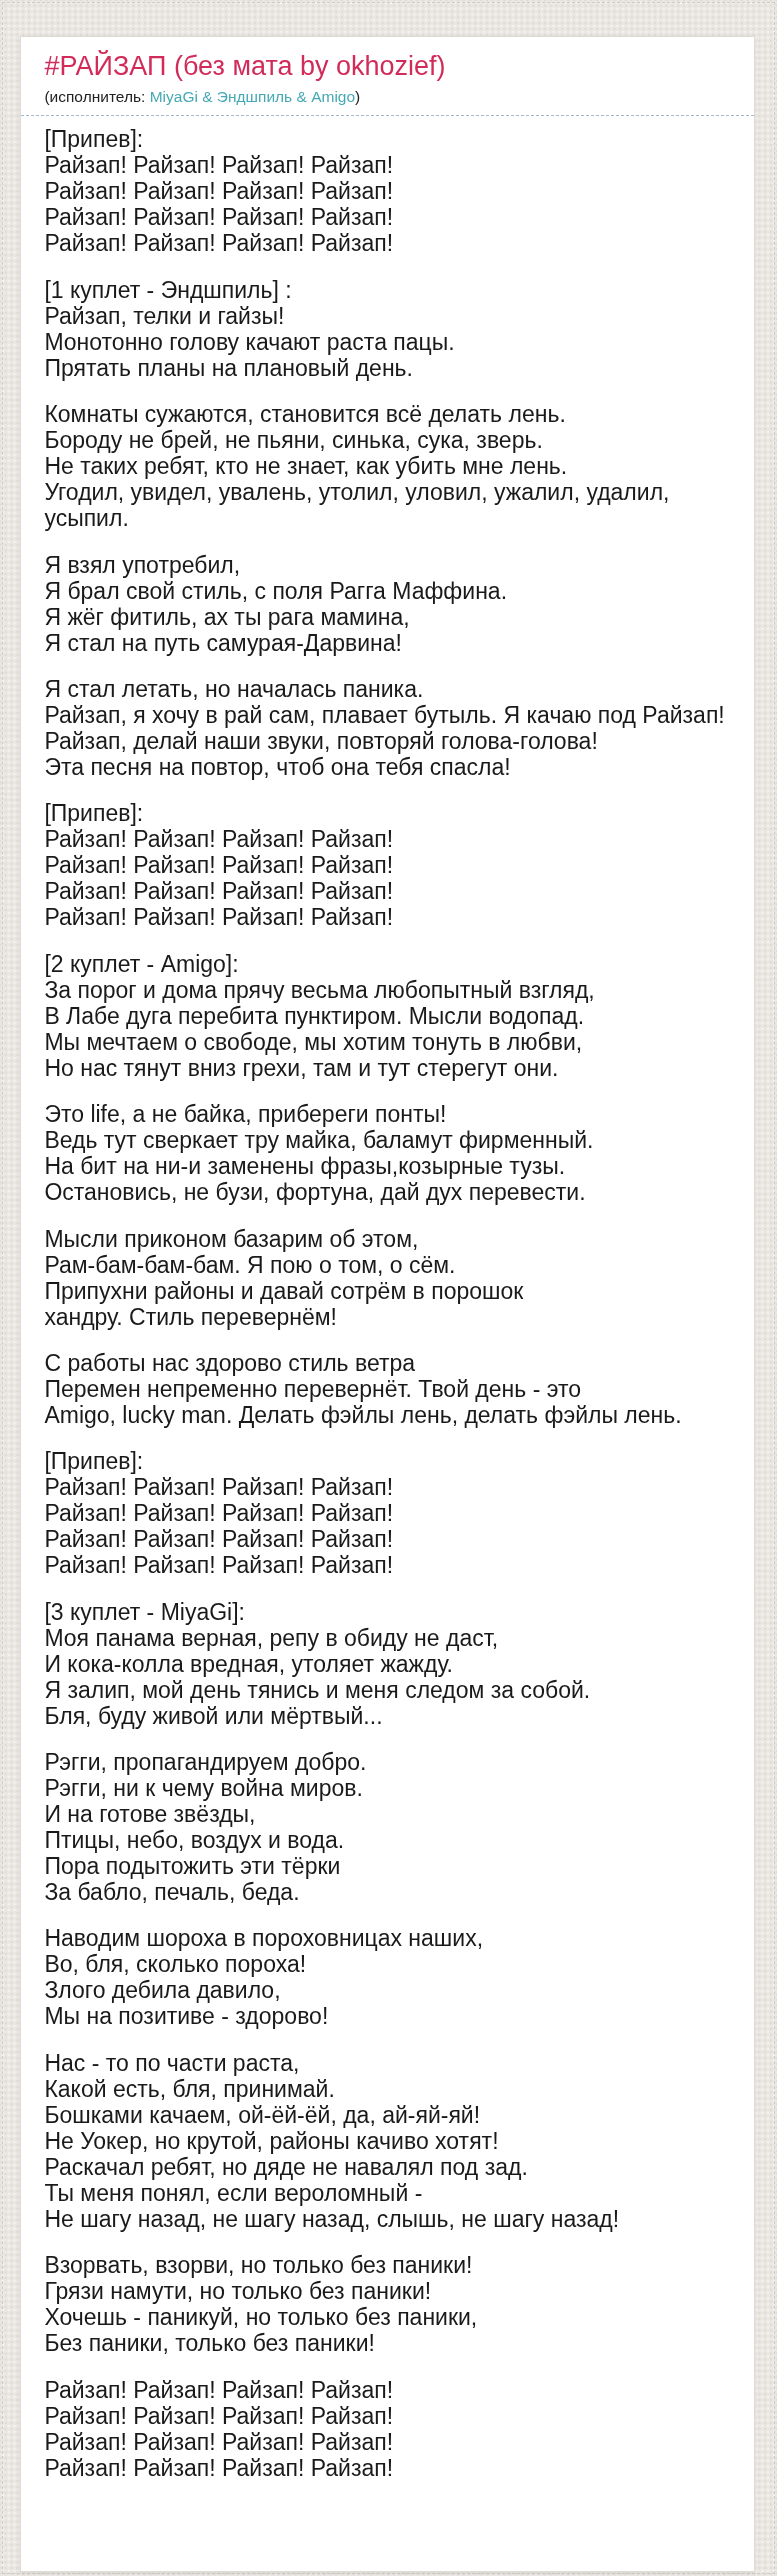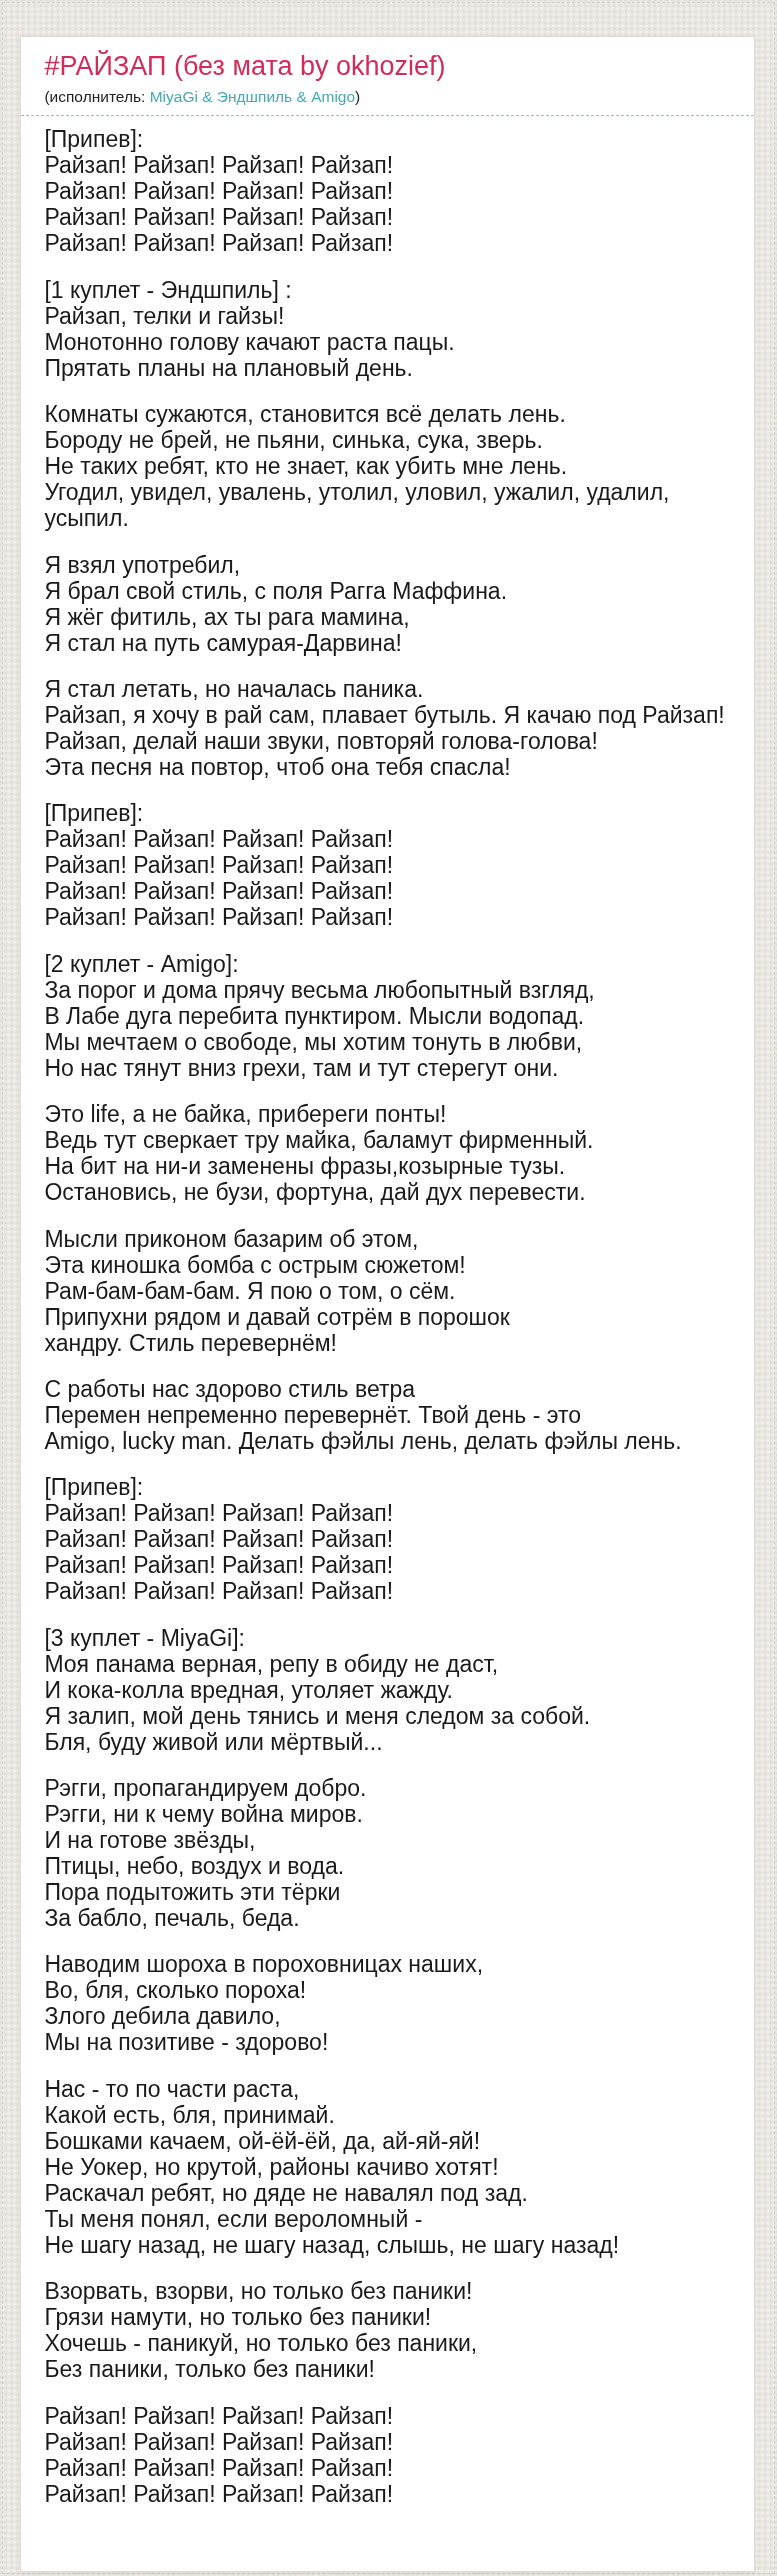--- a/index.html
+++ b/index.html
@@ -134,23 +134,22 @@
         <div class="line">Но нас тянут вниз грехи, там и тут стерегут они.</div>
       </div>
       <div class="stanza">
         <div class="line">Это life, а не байка, прибереги понты!</div>
         <div class="line">Ведь тут сверкает тру майка, баламут фирменный.</div>
         <div class="line">На бит на ни-и заменены фразы,козырные тузы.</div>
         <div class="line">Остановись, не бузи, фортуна, дай дух перевести.</div>
       </div>
       <div class="stanza">
         <div class="line">Мысли приконом базарим об этом,</div>
-        <div class="line">Эта киношка бомба с острым сюжетом!</div>
         <div class="line">Рам-бам-бам-бам. Я пою о том, о сём.</div>
-        <div class="line">Припухни рядом и давай сотрём в порошок</div>
+        <div class="line">Припухни районы и давай сотрём в порошок</div>
         <div class="line">хандру. Стиль перевернём!</div>
       </div>
       <div class="stanza">
         <div class="line">С работы нас здорово стиль ветра</div>
         <div class="line">Перемен непременно перевернёт. Твой день - это</div>
         <div class="line">Amigo, lucky man. Делать фэйлы лень, делать фэйлы лень.</div>
       </div>
       <div class="stanza">
         <div class="line">[Припев]:</div>
         <div class="line">Райзап! Райзап! Райзап! Райзап!</div>

